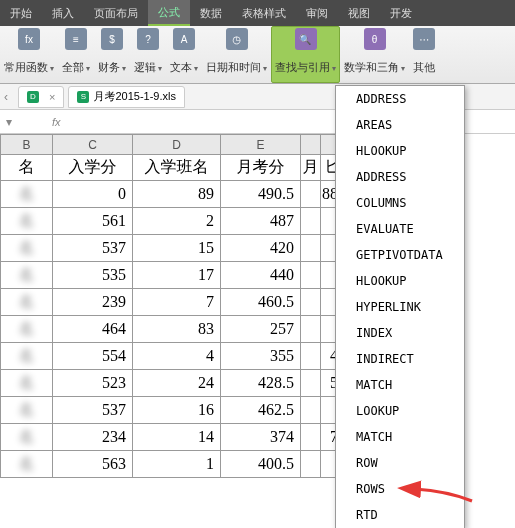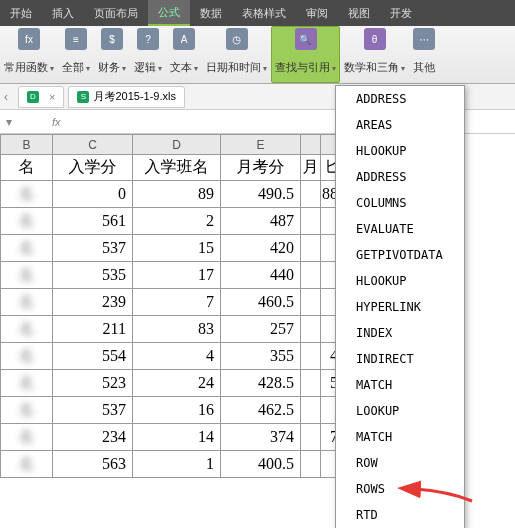--- a/index.html
+++ b/index.html
@@ -181,21 +181,21 @@
           <td class="blur">名</td>
           <td class="num">239</td>
           <td class="num">7</td>
           <td class="num">460.5</td>
           <td></td>
           <td class="num"></td>
           <td></td>
         </tr>
         <tr class="datarow">
           <td class="blur">名</td>
-          <td class="num">211</td>
+          <td class="num">464</td>
           <td class="num">83</td>
           <td class="num">257</td>
           <td></td>
           <td class="num"></td>
           <td></td>
         </tr>
         <tr class="datarow">
           <td class="blur">名</td>
           <td class="num">554</td>
           <td class="num">4</td>

